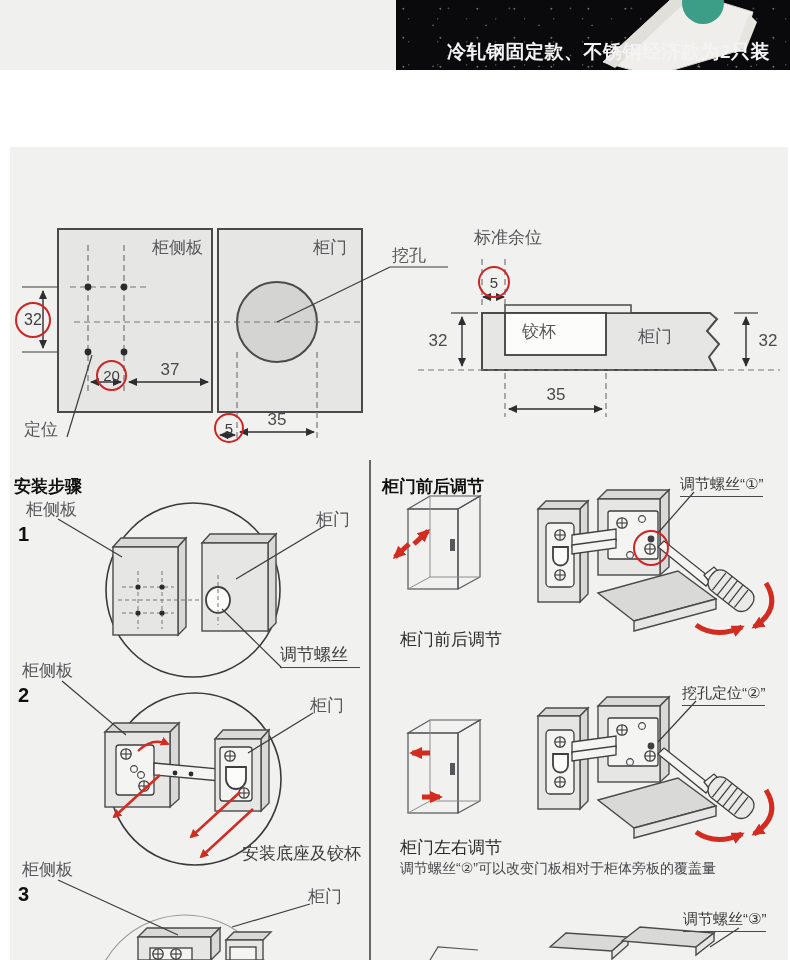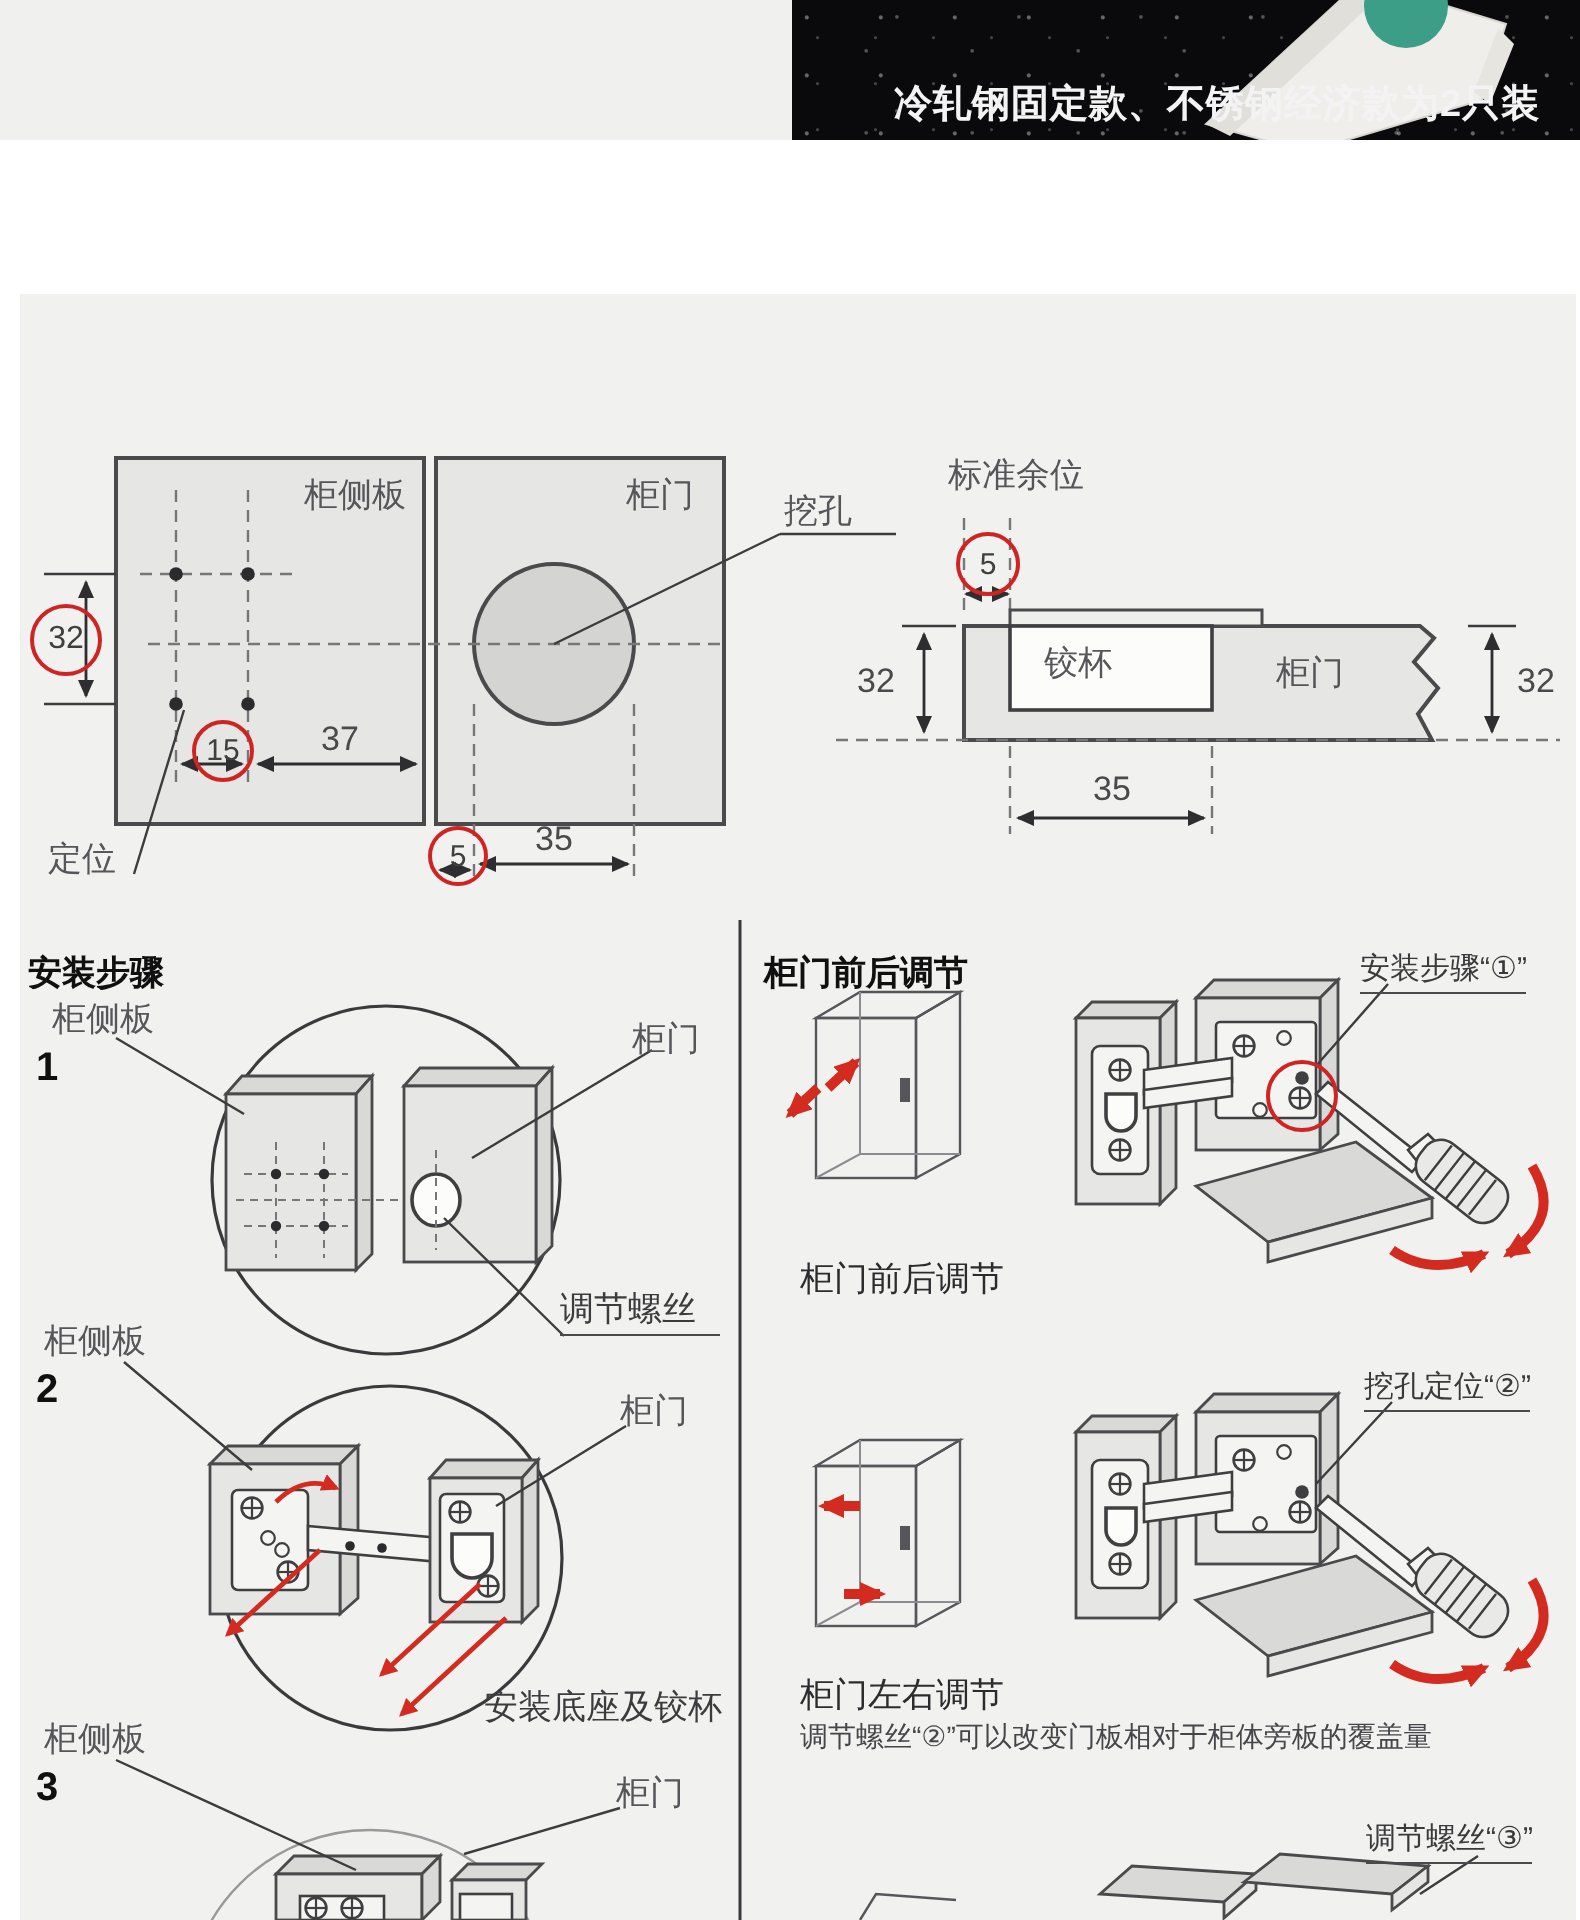--- a/index.html
+++ b/index.html
@@ -262,21 +262,21 @@
       <polygon class="facet" points="602,804 618,790 618,798 602,812"></polygon>
       <polygon class="side" points="612,794 630,780 704,786 686,800"></polygon>
       <polygon class="facet" points="686,800 704,786 704,794 686,808"></polygon>
       <polyline class="wire" points="420,813 428,800 468,803"></polyline>
       <line class="thin" x1="729" y1="781" x2="700" y2="800"></line>
     </svg>
 
     <span class="lb" style="left:142px;top:92px">柜侧板</span>
     <span class="lb" style="left:303px;top:92px">柜门</span>
     <span class="rc" style="left:5px;top:155px;width:32px;height:32px;font-size:16px">32</span>
-    <span class="rc" style="left:86px;top:213px;width:27px;height:27px;font-size:15px">15</span>
+    <span class="rc" style="left:86px;top:213px;width:27px;height:27px;font-size:15px">20</span>
     <span class="dimn" style="left:144px;top:213px;width:32px">37</span>
     <span class="lb" style="left:14px;top:274px">定位</span>
     <span class="rc" style="left:204px;top:266px;width:26px;height:26px;font-size:15px">5</span>
     <span class="dimn" style="left:248px;top:263px;width:38px">35</span>
     <span class="lb" style="left:382px;top:100px">挖孔</span>
 
     <span class="lb" style="left:464px;top:82px">标准余位</span>
     <span class="rc" style="left:468px;top:119px;width:28px;height:28px;font-size:15px">5</span>
     <span class="dimn" style="left:412px;top:184px;width:32px">32</span>
     <span class="lb" style="left:512px;top:176px">铰杯</span>
@@ -291,21 +291,21 @@
     <span class="lb lb-dk ul" style="left:270px;top:499px;padding-right:12px">调节螺丝</span>
     <span class="lb" style="left:12px;top:515px">柜侧板</span>
     <span class="num" style="left:8px;top:537px">2</span>
     <span class="lb" style="left:300px;top:550px">柜门</span>
     <span class="lb lb-dk" style="left:232px;top:698px">安装底座及铰杯</span>
     <span class="lb" style="left:12px;top:714px">柜侧板</span>
     <span class="num" style="left:8px;top:736px">3</span>
     <span class="lb" style="left:298px;top:741px">柜门</span>
 
     <span class="hd" style="left:372px;top:328px">柜门前后调节</span>
-    <span class="screw-lb ul" style="left:670px;top:328px">安装步骤“①”</span>
+    <span class="screw-lb ul" style="left:670px;top:328px">调节螺丝“①”</span>
     <span class="adj-title" style="left:390px;top:481px">柜门前后调节</span>
     <span class="rc" style="left:623px;top:383px;width:32px;height:32px;font-size:14px"></span>
     <span class="screw-lb ul" style="left:672px;top:537px">挖孔定位“②”</span>
     <span class="adj-title" style="left:390px;top:689px">柜门左右调节</span>
     <span class="adj-desc" style="left:390px;top:713px">调节螺丝“②”可以改变门板相对于柜体旁板的覆盖量</span>
     <span class="screw-lb ul" style="left:673px;top:763px">调节螺丝“③”</span>
   </div>
 </div>
 
 </body></html>

